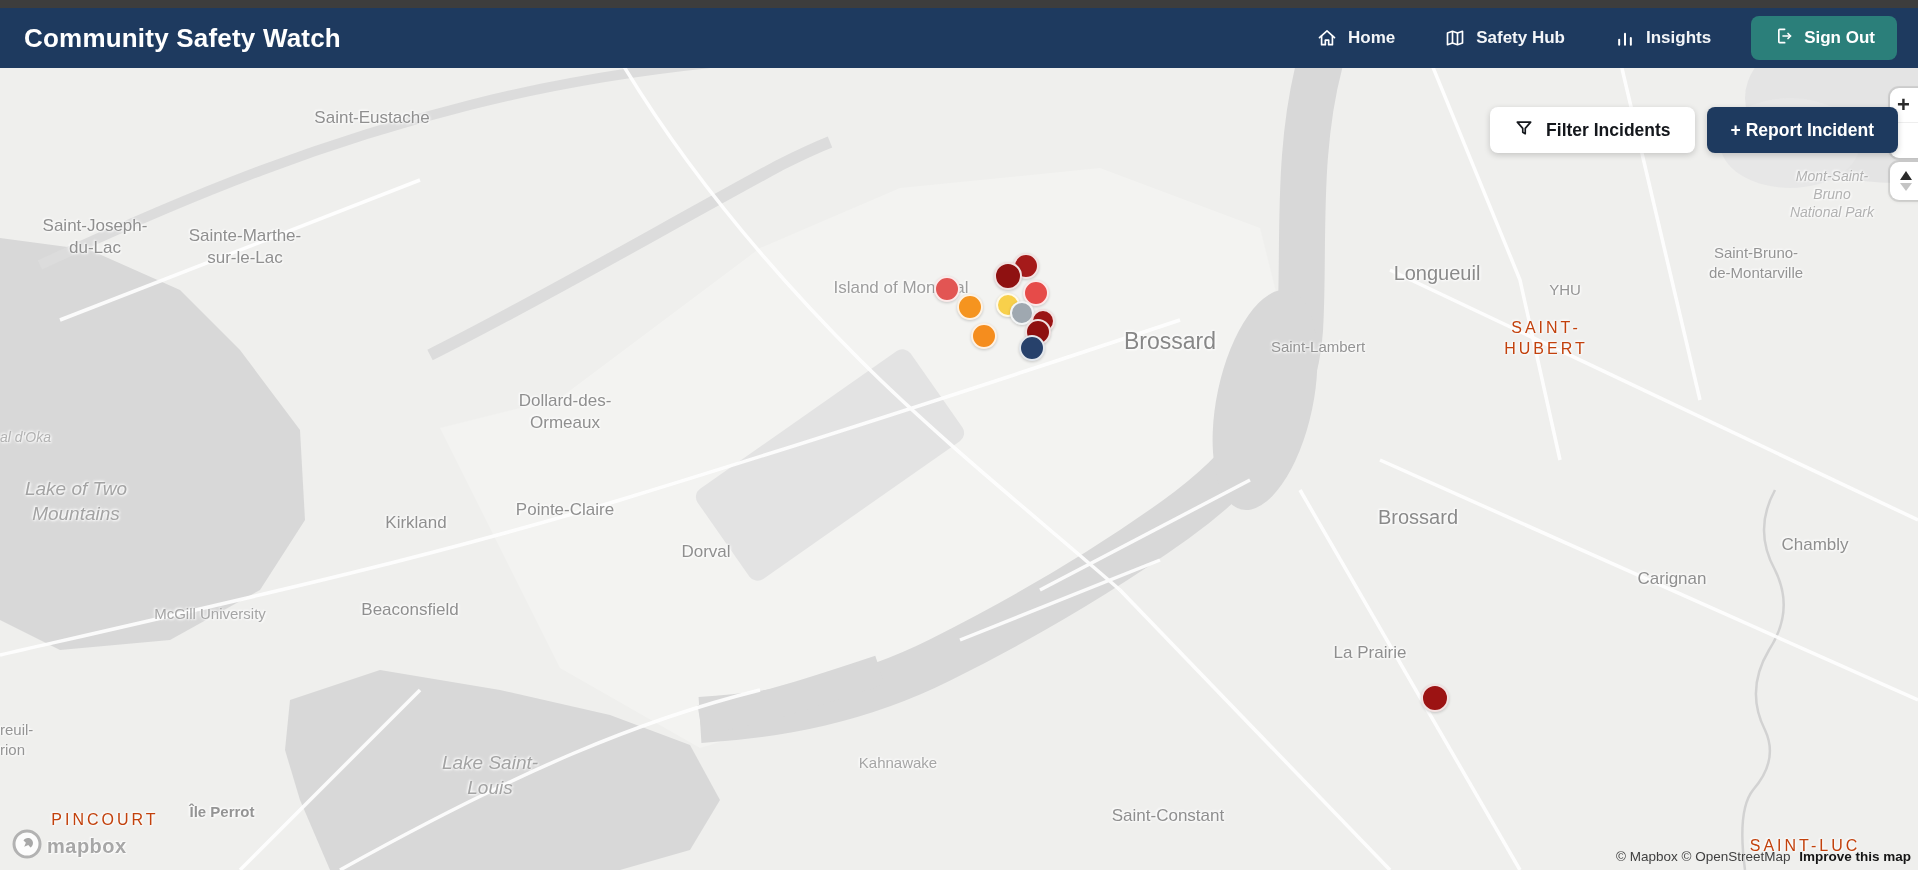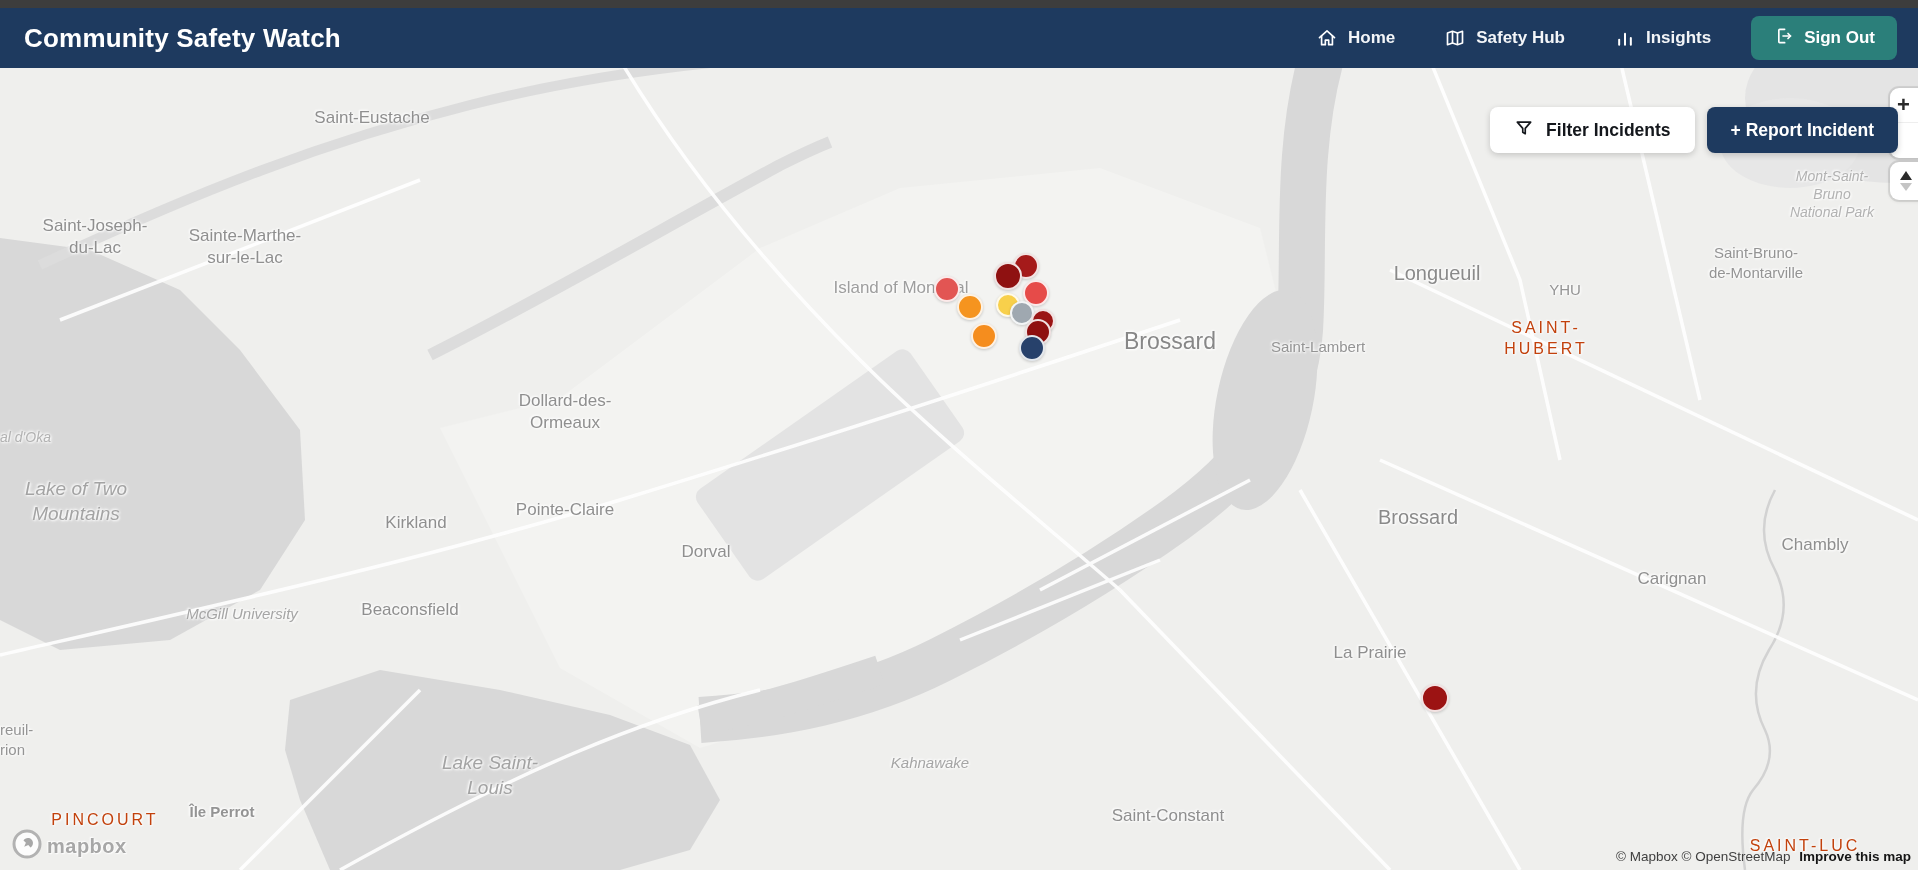--- a/index.html
+++ b/index.html
@@ -35,21 +35,21 @@
     white-space:pre-line; text-align:center; line-height:1.3; pointer-events:none;
     text-shadow:-1px -1px 2px rgba(255,255,255,.9), 1px 1px 2px rgba(255,255,255,.9), 0 0 4px #fff;
   }
   .map-label.left { transform:translate(0,-50%); text-align:left; }
   .lbl-town     { font-size:17px; color:#8f8f8f; }
   .lbl-town-sm  { font-size:15px; color:#949494; }
   .lbl-city     { font-size:23px; color:#878787; }
   .lbl-city-sm  { font-size:20px; color:#8a8a8a; }
   .lbl-island   { font-size:17px; color:#9e9e9e; }
   .lbl-water    { font-size:19px; font-style:italic; color:#a3a3a3; }
-  .lbl-poi      { font-size:15px; font-style:italic; color:#a5a5a5;margin-left:32px; }
+  .lbl-poi      { font-size:15px; color:#a5a5a5; }
   .lbl-park     { font-size:14px; font-style:italic; color:#b2b2b2; }
   .lbl-area     { font-size:16px; color:#c2410c; letter-spacing:3px; }
 
   .marker {
     position:absolute; z-index:15; transform:translate(-50%,-50%);
     border-radius:50%; border:2px solid rgba(255,255,255,.88);
     box-shadow:0 1px 3px rgba(0,0,0,.18); cursor:pointer;
   }
 
   .map-btns { position:absolute; top:39px; right:20px; z-index:30; display:flex; gap:12px; }

